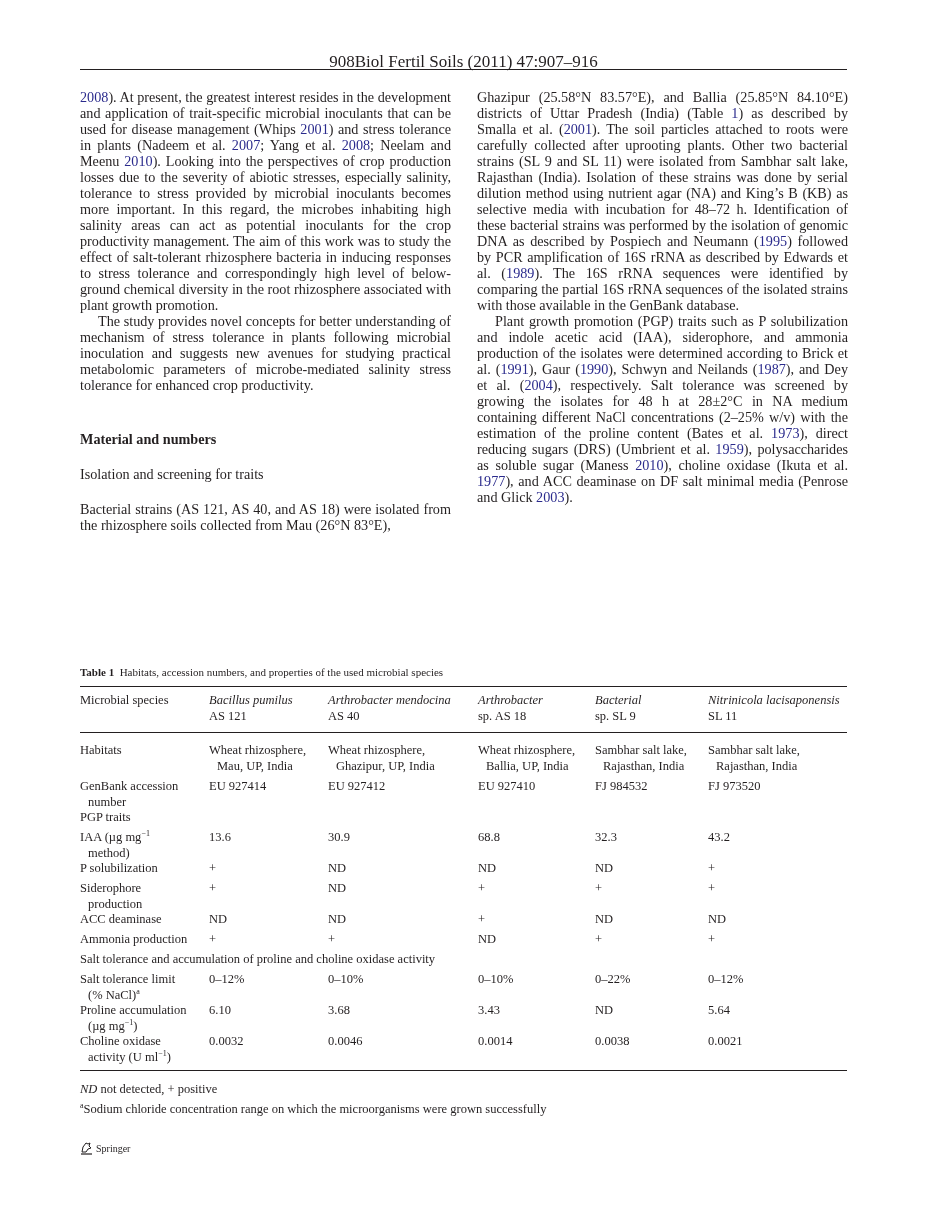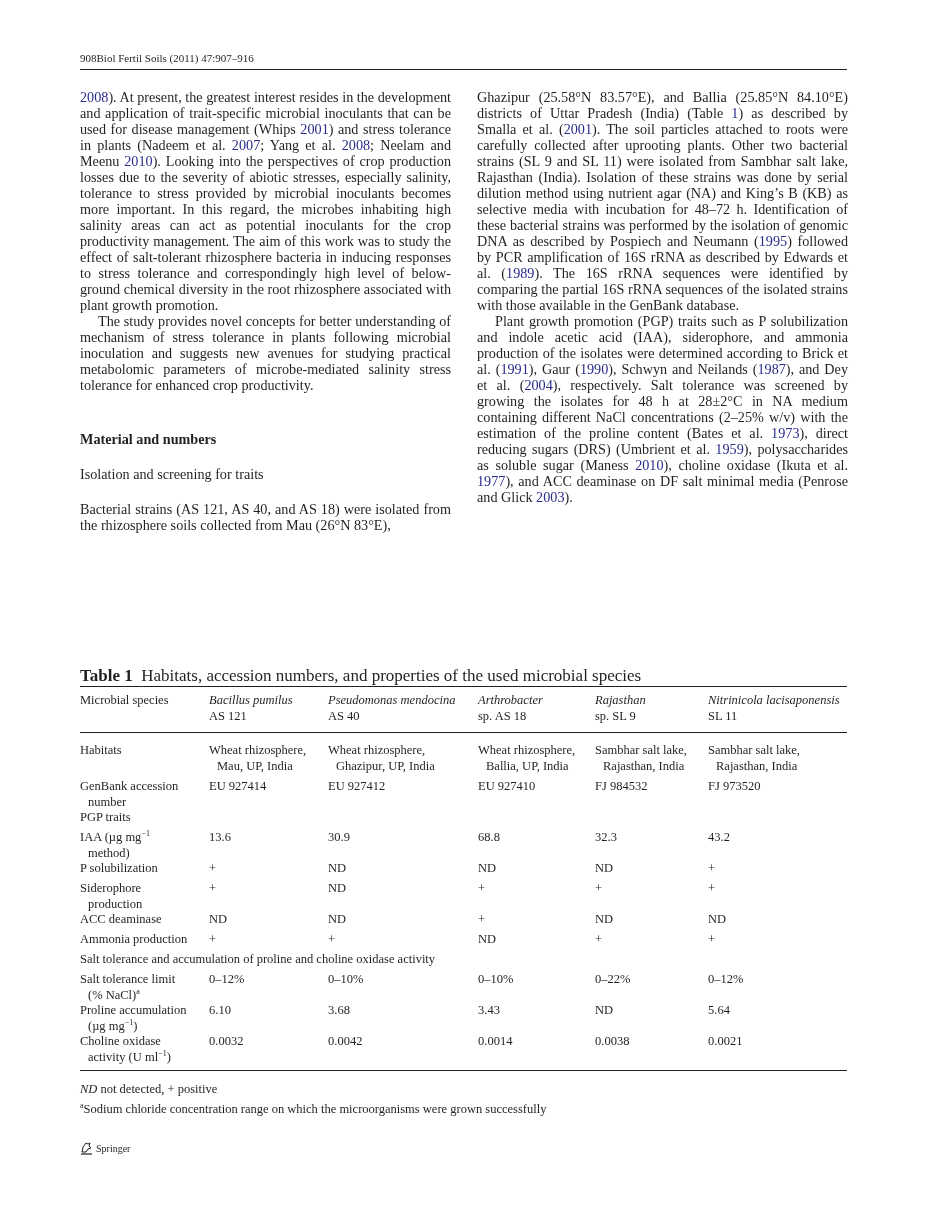--- a/index.html
+++ b/index.html
@@ -3,34 +3,34 @@
 <meta charset="utf-8">
 <style>
   html, body { margin: 0; padding: 0; background: #ffffff; }
   body {
     width: 925px; height: 1230px; position: relative; overflow: hidden;
     font-family: "Liberation Serif", "DejaVu Serif", serif; color: #231f20;
   }
   .page { position: absolute; left: 80px; top: 0; width: 767px; }
   .running-head {
     position: absolute; top: 52px; left: 0; width: 767px; height: 18px;
-    font-size: 11px; display: flex; justify-content: flex-start;
+    font-size: 17px; display: flex; justify-content: center;
   }
   .head-rule { position: absolute; top: 69px; left: 0; width: 767px; border-top: 1.4px solid #231f20; }
   .col { position: absolute; top: 89px; width: 371px; font-size: 14.2px; line-height: 16px; text-align: justify; }
   .col.left { left: 0; }
   .col.right { left: 397px; }
   .col p { margin: 0; }
   .col p.indent { text-indent: 18px; }
   .cite { color: #2a2a8c; }
   .sec-head { font-weight: bold; margin-top: 38px !important; }
   .subsec { margin-top: 19px !important; }
   .para-after { margin-top: 19px !important; }
 
-  .table-caption { position: absolute; top: 666px; left: 0; font-size: 17px; }
+  .table-caption { position: absolute; top: 666px; left: 0; font-size: 11px; }
   .table-caption b { font-weight: bold; }
   .t-rule { position: absolute; left: 0; width: 767px; border-top: 1.2px solid #231f20; }
   table.data {
     position: absolute; top: 693px; left: 0; width: 767px; border-collapse: collapse;
     font-size: 12.5px; line-height: 15.5px;
   }
   table.data td { vertical-align: top; padding: 0; }
   table.data td.c0 { width: 129px; }
   table.data td.c1 { width: 119px; }
   table.data td.c2 { width: 150px; }
@@ -67,23 +67,23 @@
   </div>
 
   <div class="table-caption"><b>Table 1</b>&nbsp;&nbsp;<span>Habitats, accession numbers, and properties of the used microbial species</span></div>
   <div class="t-rule" style="top:686px"></div>
 
   <table class="data">
     <tbody>
         <tr style="height:39px">
       <td class="c0">Microbial species</td>
       <td class="c1"><span class="ital">Bacillus pumilus</span><br><span>AS 121</span></td>
-      <td class="c2"><span class="ital">Pseudomonas mendocina</span><br><span>AS 40</span></td>
+      <td class="c2"><span class="ital">Arthrobacter mendocina</span><br><span>AS 40</span></td>
       <td class="c3"><span class="ital">Arthrobacter</span><br><span>sp. AS 18</span></td>
-      <td class="c4"><span class="ital">Rajasthan</span><br><span>sp. SL 9</span></td>
+      <td class="c4"><span class="ital">Bacterial</span><br><span>sp. SL 9</span></td>
       <td><span class="ital">Nitrinicola lacisaponensis</span><br><span>SL 11</span></td>
     </tr>
     <tr style="height:11px">
           <td colspan="6" style="border-top:1.2px solid #231f20"></td>
         </tr>
     <tr style="height:36px">
       <td>Habitats</td>
       <td><span>Wheat rhizosphere,</span><span class="hang">Mau, UP, India</span></td>
       <td><span>Wheat rhizosphere,</span><span class="hang">Ghazipur, UP, India</span></td>
       <td><span>Wheat rhizosphere,</span><span class="hang">Ballia, UP, India</span></td>
@@ -156,21 +156,21 @@
       <td><span>Proline accumulation</span><span class="hang"><span>(µg mg</span><sup>−1</sup><span>)</span></span></td>
       <td>6.10</td>
       <td>3.68</td>
       <td>3.43</td>
       <td>ND</td>
       <td>5.64</td>
     </tr>
     <tr>
       <td><span>Choline oxidase</span><span class="hang"><span>activity (U ml</span><sup>−1</sup><span>)</span></span></td>
       <td>0.0032</td>
-      <td>0.0042</td>
+      <td>0.0046</td>
       <td>0.0014</td>
       <td>0.0038</td>
       <td>0.0021</td>
     </tr>
   </tbody>
     </table>
   <div class="t-rule" style="top:1070px"></div>
 
   <div class="footnotes">
     <div><i>ND</i><span> not detected, + positive</span></div>

